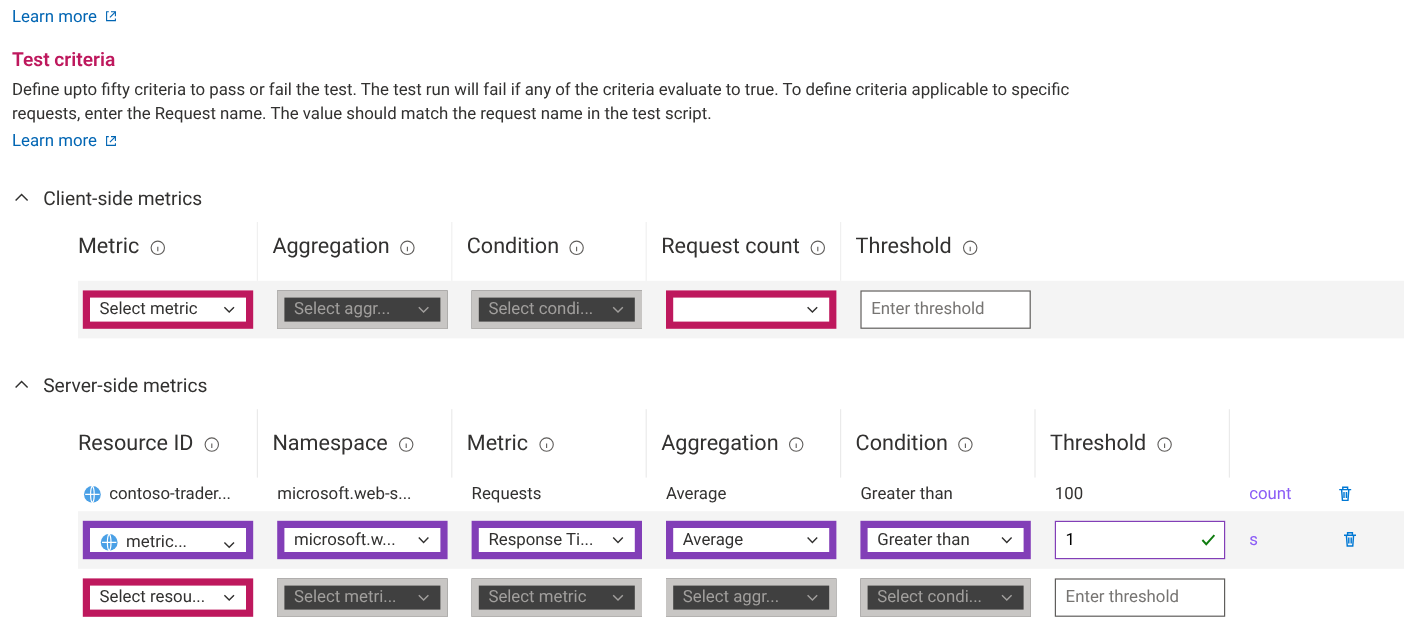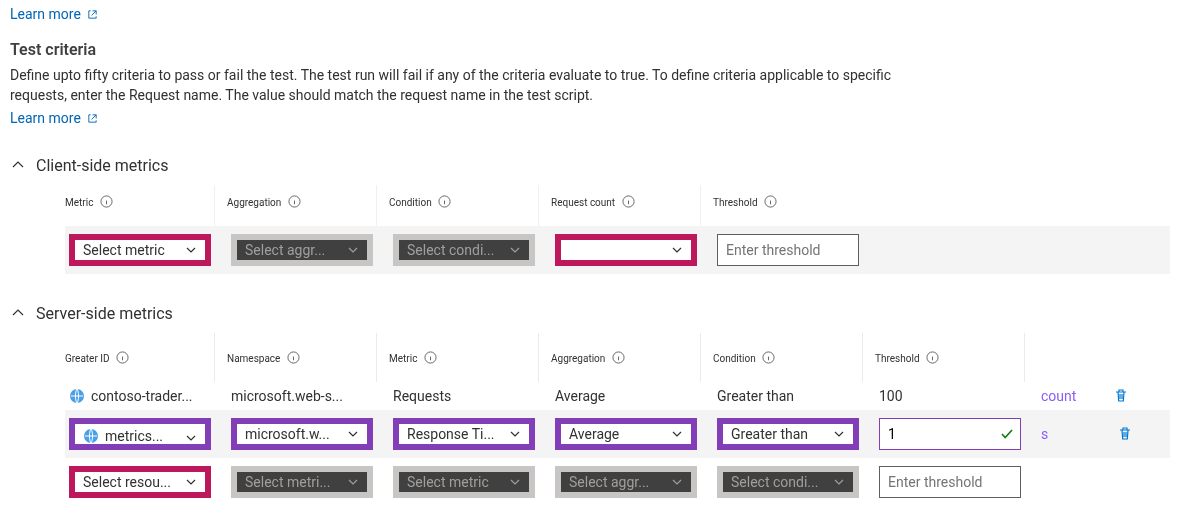--- a/index.html
+++ b/index.html
@@ -16,21 +16,21 @@
   .ext-icon {
     display: inline-block;
     width: 11px; height: 11px;
     margin-left: 3px;
     vertical-align: -1px;
   }
   h2.section-title {
     font-size: 16px;
     font-weight: 600;
     margin: 18px 0 6px 0;
-    color: #404040;
+    color: #be185d;
   }
   p.desc {
     margin: 2px 0 4px 0;
     line-height: 1.45;
     color: #323130;
     max-width: 900px;
   }
   .accordion-header {
     display: flex;
     align-items: center;
@@ -52,21 +52,21 @@
   }
   .table-wrap { margin-left: 55px; }
   .grid {
     display: grid;
     column-gap: 12px;
     align-items: center;
   }
   .client-grid { grid-template-columns: 150px 150px 150px 150px 150px 60px 40px; }
   .server-grid { grid-template-columns: 150px 150px 150px 150px 150px 150px 60px 40px; }
   .th {
-    font-size: 10px;
+    font-size: 18px;
     color: #323130;
     padding: 6px 4px 6px 0;
     border-right: 1px solid #f0f0f0;
     white-space: nowrap;
   }
   .th:first-child { border-left: none; }
   .th.noborder, .cell.noborder { border-right: none; }
   .row-bg {
     background: #f4f4f4;
   }
@@ -276,21 +276,21 @@
   <svg class="chev" viewBox="0 0 16 16" fill="none" stroke="#323130" stroke-width="1.2">
     <path d="M3 10l5-5 5 5"></path>
   </svg>
   <span class="label">Server-side metrics</span>
 </div>
 
 <div class="table-wrap">
 
   <div class="grid server-grid server-header-row">
     <div class="th">
-      <span>Greater ID</span>
+      <span>Resource ID</span>
       <svg class="info-icon" viewBox="0 0 14 14" fill="none" stroke="#605e5c" stroke-width="1">
           <circle cx="7" cy="7" r="6"></circle>
           <path d="M7 6v4M7 4h0"></path>
         </svg>
     </div>
     <div class="th">
       <span>Namespace</span>
       <svg class="info-icon" viewBox="0 0 14 14" fill="none" stroke="#605e5c" stroke-width="1">
           <circle cx="7" cy="7" r="6"></circle>
           <path d="M7 6v4M7 4h0"></path>
@@ -351,21 +351,21 @@
     </div>
   </div>
 
   <div class="grid server-grid row-bg">
     <div class="cell">
       <div class="dropdown purple res-with-icon">
         <svg class="res-icon" viewBox="0 0 16 16">
           <circle cx="8" cy="8" r="7" fill="#4aa0e6"></circle>
           <path d="M2 8h12M8 1c2 2 2 12 0 14M8 1c-2 2-2 12 0 14" stroke="#fff" stroke-width="1" fill="none"></path>
         </svg>
-        <span class="dd-text">metrics...</span>
+        <span class="dd-text">metric...</span>
         <svg class="chev-dd" viewBox="0 0 12 12" fill="none" stroke="#323130" stroke-width="1.2">
             <path d="M2 4l4 4 4-4"></path>
           </svg>
       </div>
     </div>
     <div class="cell">
       <div class="dropdown purple">
         <span class="dd-text">microsoft.w...</span>
         <svg class="chev-dd" viewBox="0 0 12 12" fill="none" stroke="#323130" stroke-width="1.2">
             <path d="M2 4l4 4 4-4"></path>

